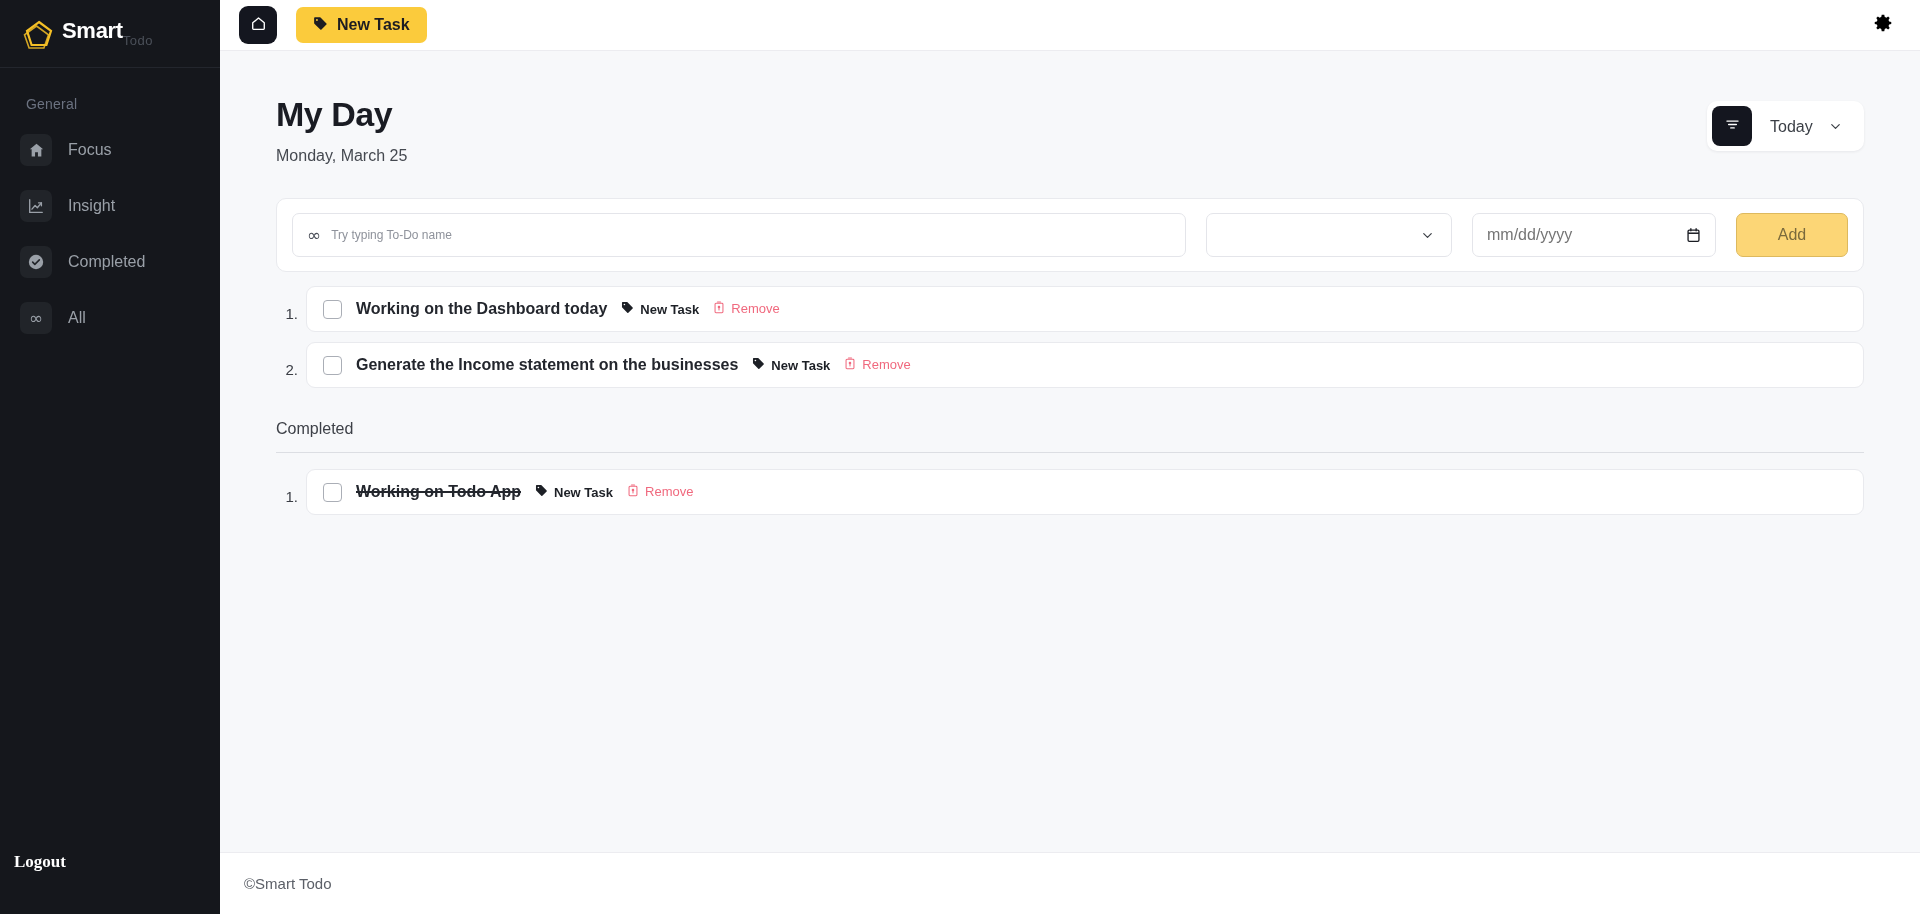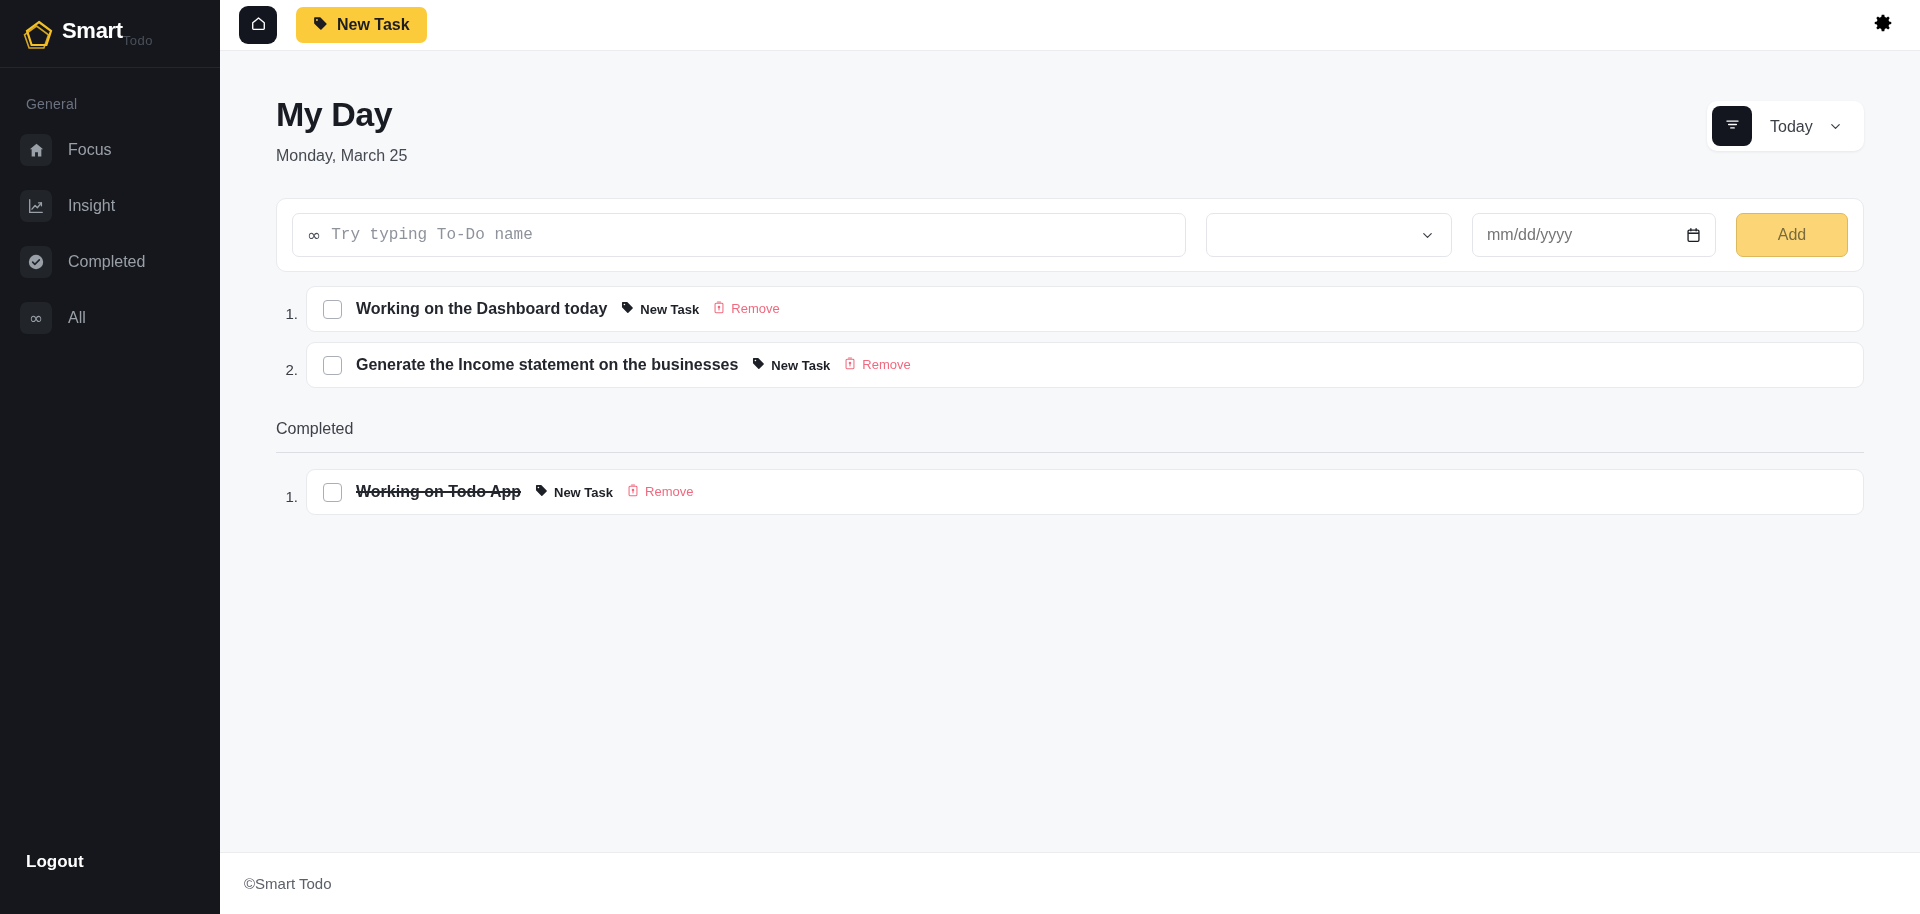--- a/index.html
+++ b/index.html
@@ -85,26 +85,27 @@
     font-family: "DejaVu Sans", sans-serif;
   }
   .nav-label {
     color: #9aa0a8;
     font-size: 16px;
     margin-left: 16px;
   }
 
   .logout {
     position: absolute;
-    left: 26px;
+    left: 14px;
     bottom: 42px;
     color: #ffffff;
     font-size: 17px;
     font-weight: bold;
     cursor: pointer;
+    font-family: Liberation Serif, serif;
   }
 
   
   .main {
     flex: 1;
     height: 914px;
     display: flex;
     flex-direction: column;
     background: #f7f8fa;
     position: relative;
@@ -242,22 +243,22 @@
     padding: 0 10px 0 14px;
     color: #4a4e57;
     font-size: 17px;
     line-height: 1;
     font-family: "DejaVu Sans", sans-serif;
   }
   .todo-input {
     flex: 1;
     border: none;
     outline: none;
-    font-family: Liberation Mono, monospace;
-    font-size: 16px;
+    font-family: Liberation Sans, sans-serif;
+    font-size: 12px;
     color: #2c2f36;
     background: transparent;
     padding-right: 14px;
   }
   .todo-input::placeholder { color: #8e929b; }
 
   .cat-select-wrap {
     width: 246px;
     position: relative;
     display: flex;

